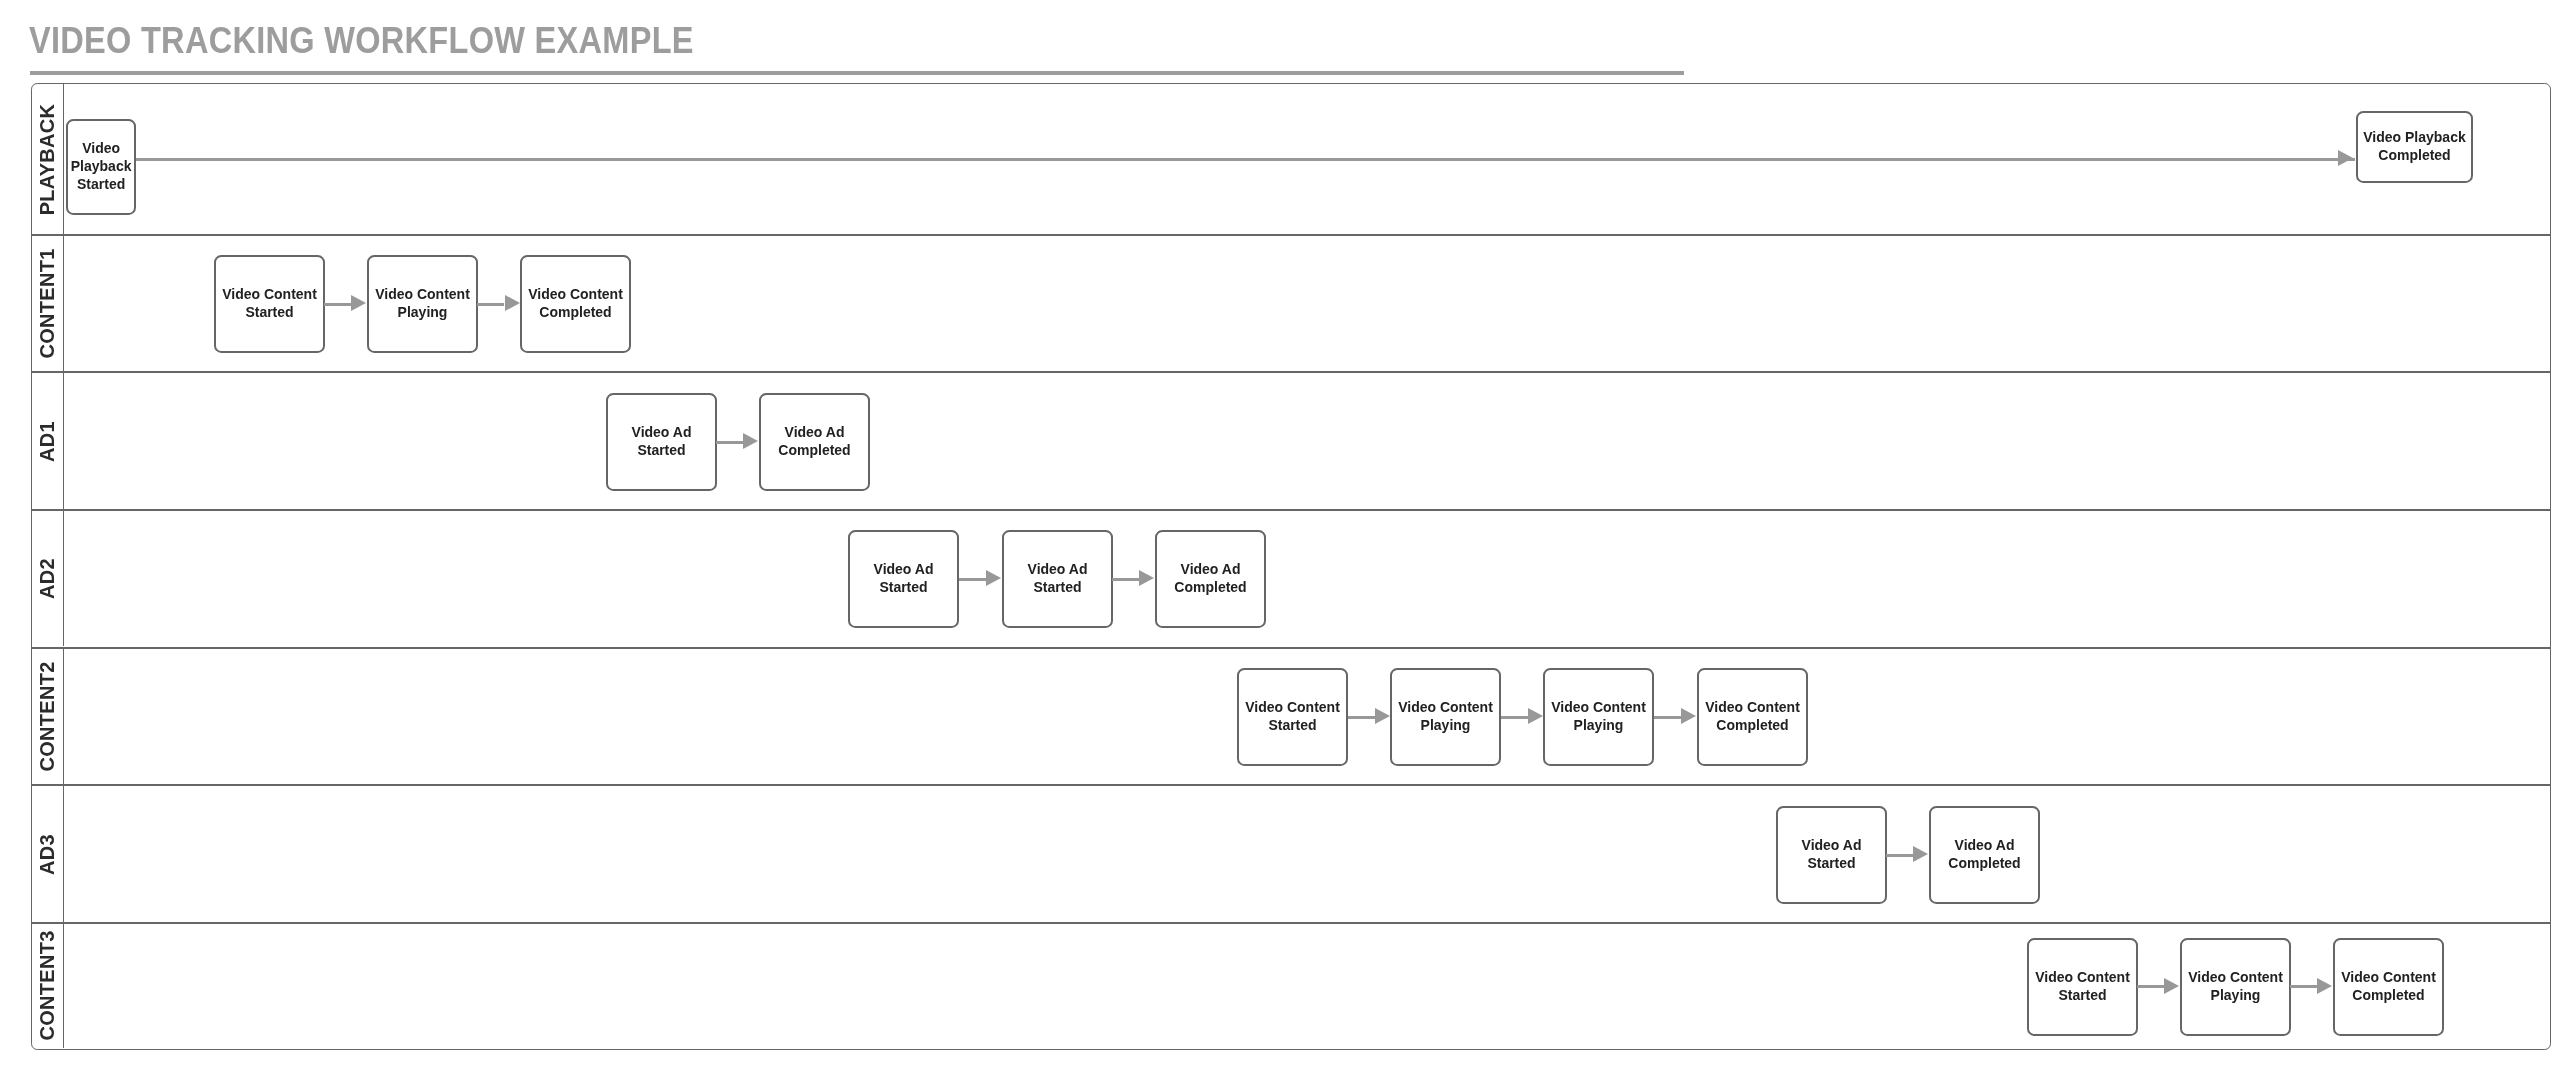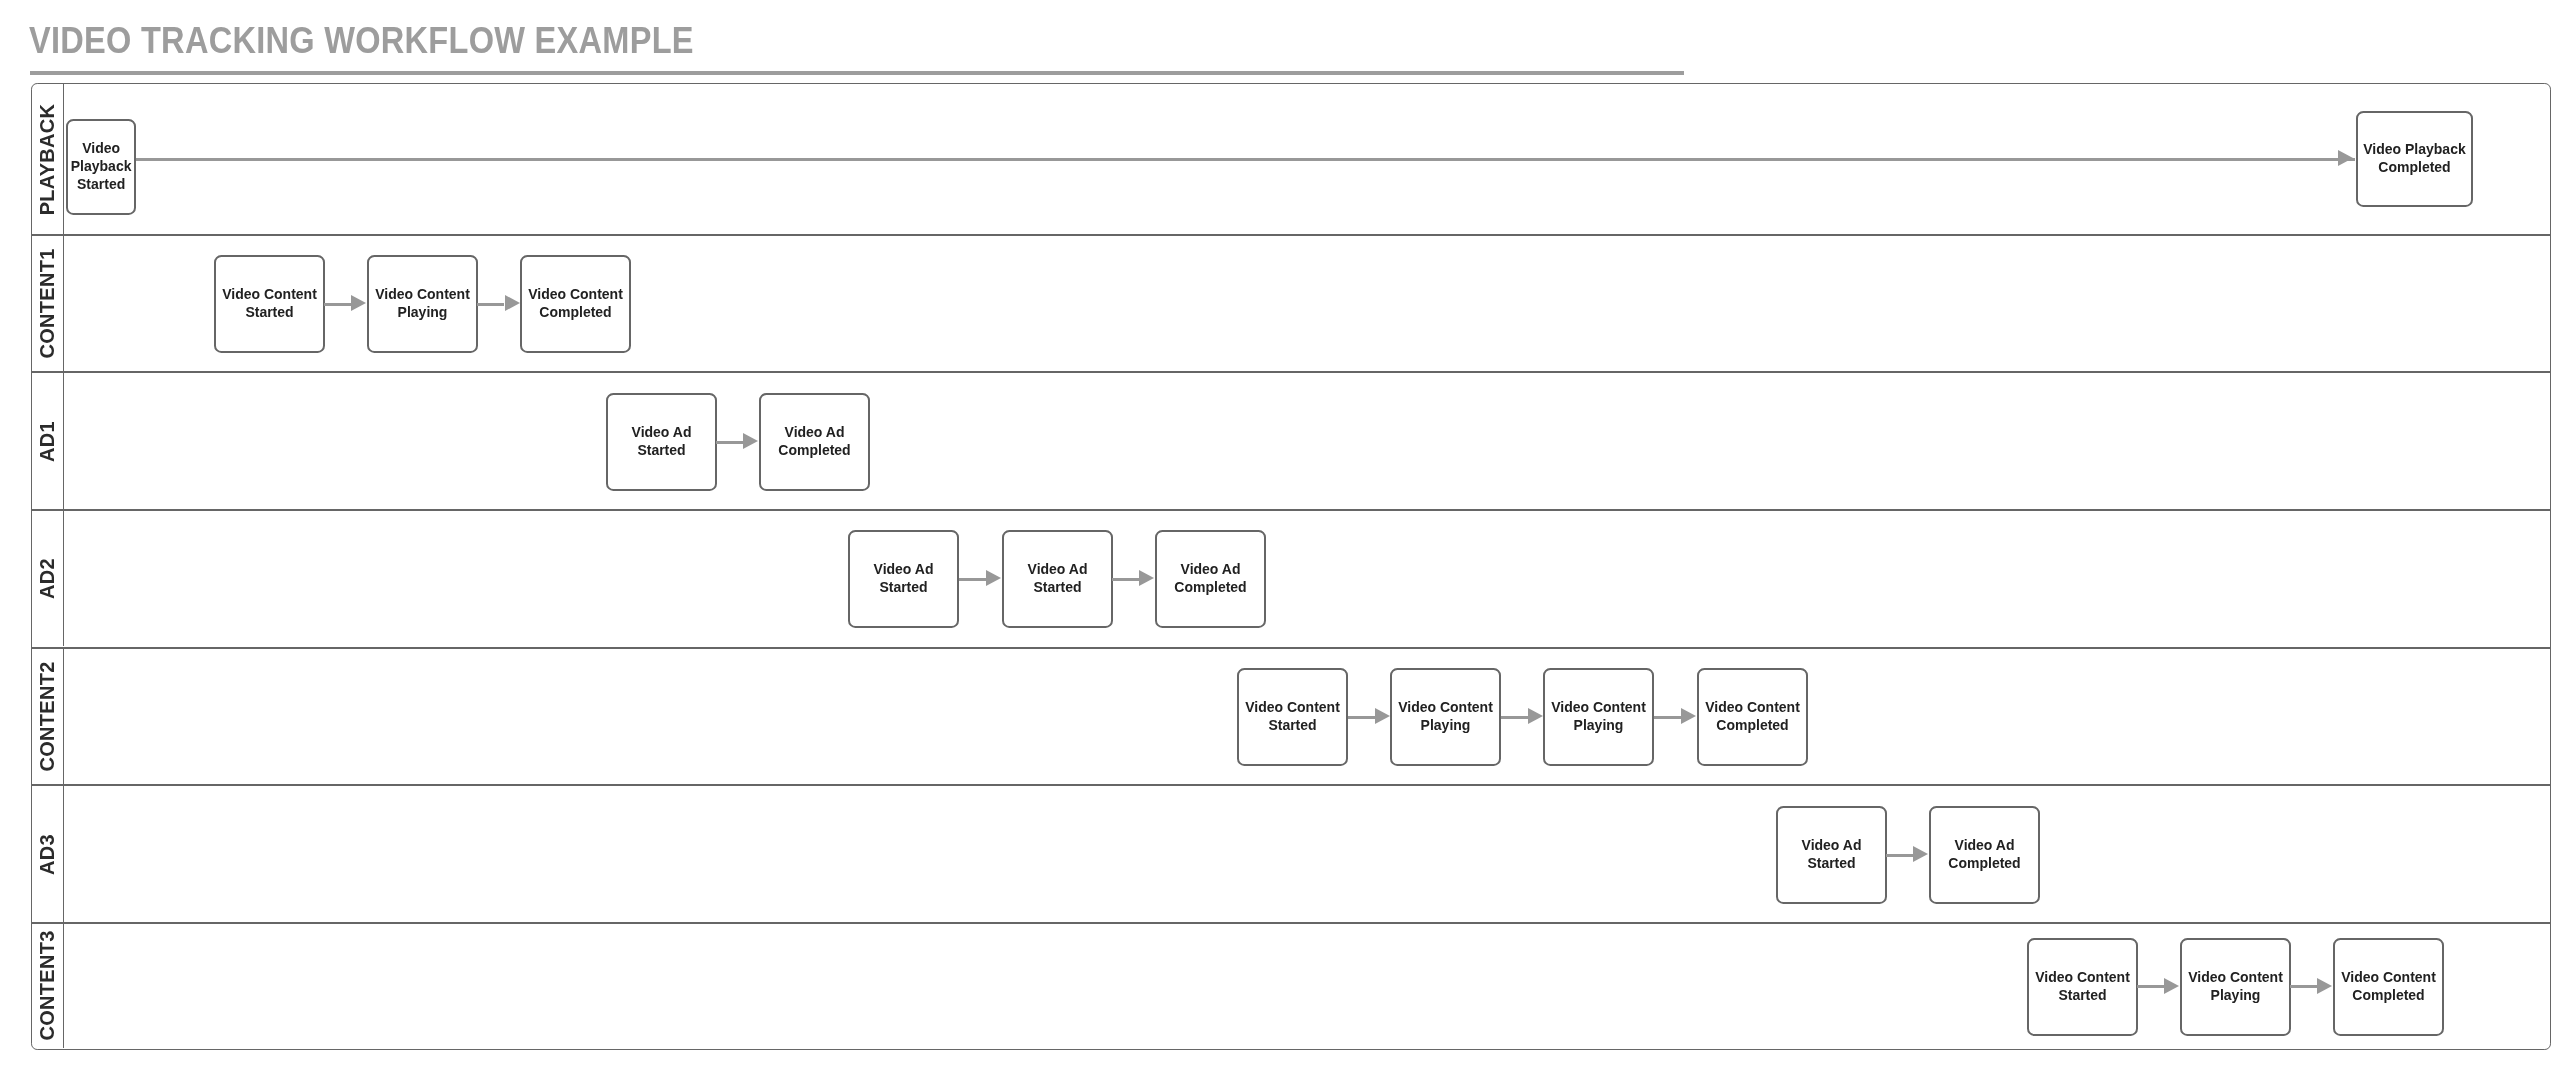--- a/index.html
+++ b/index.html
@@ -140,21 +140,21 @@
   <div class="lane" style="top:0px;height:150px;">
     <div class="lane-header" style="top:0px;height:150px;">
       <span class="lane-header-label">PLAYBACK</span>
     </div>
     <div class="lane-body">
       <div class="node" style="left:2.1px;top:35px;width:70px;height:96px;">
         <span class="node-label">Video Playback Started</span>
       </div>
       <div class="edge" style="left:72px;top:74px;width:2219px;"></div>
       <div class="arrowhead" style="left:2274px;top:66px;"></div>
-      <div class="node" style="left:2292px;top:27px;width:117px;height:96px;text-align:center;">
+      <div class="node" style="left:2292px;top:27px;width:117px;height:72px;text-align:center;">
         <span class="node-label">Video Playback Completed</span>
       </div>
     </div>
   </div>
   <div class="lane-divider" style="top:150px;"></div>
 
   <div class="lane" style="top:151px;height:136px;">
     <div class="lane-header" style="top:0px;height:136px;">
       <span class="lane-header-label">CONTENT1</span>
     </div>

